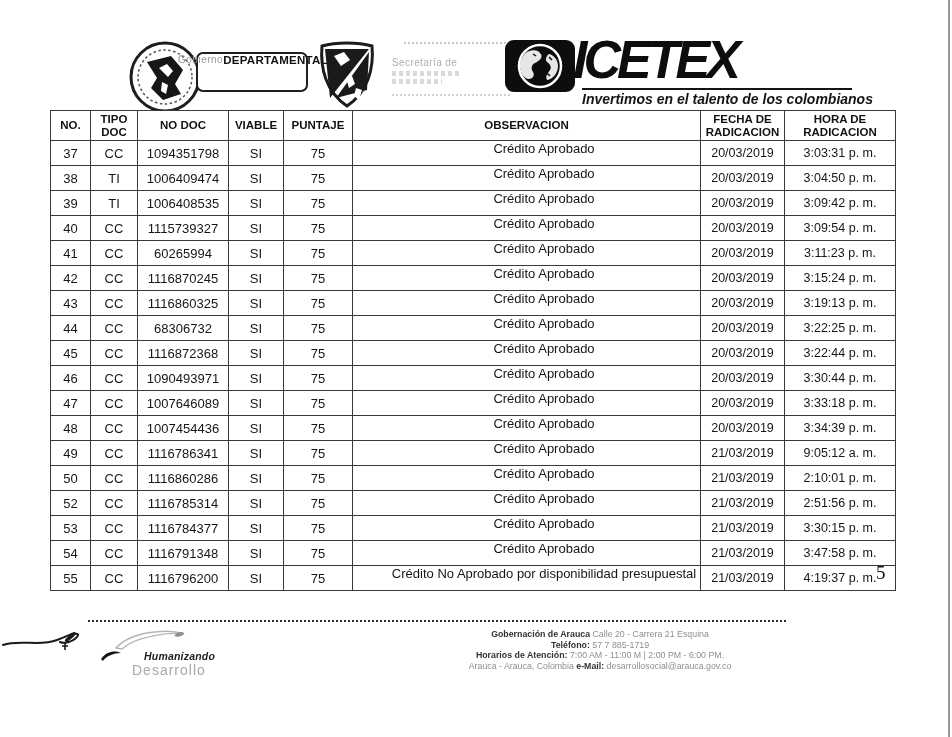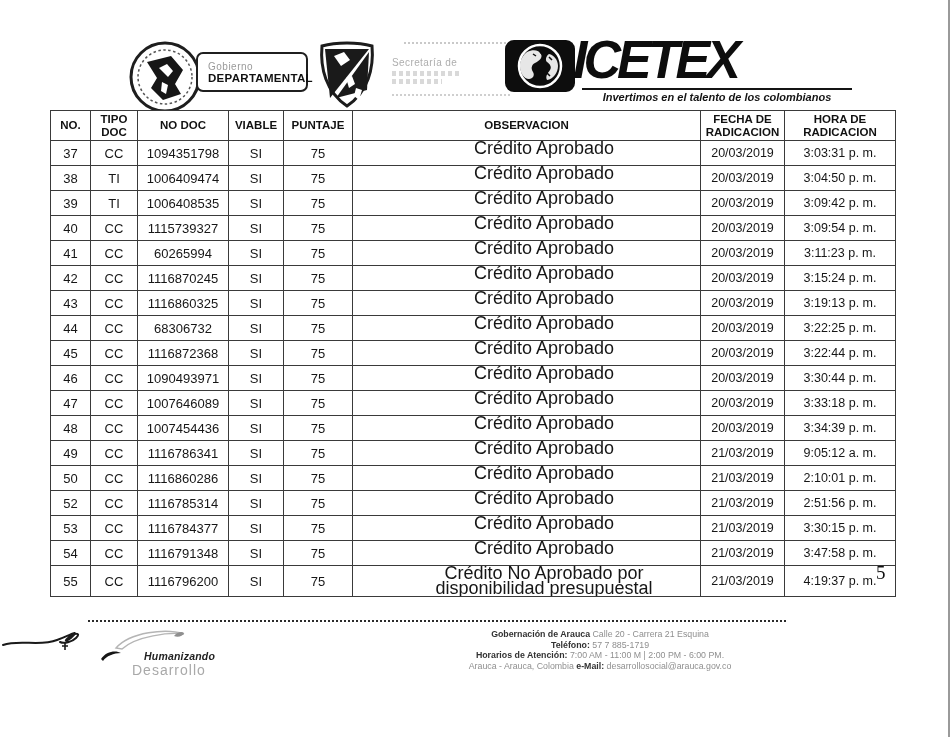--- a/index.html
+++ b/index.html
@@ -10,59 +10,59 @@
     overflow:hidden; color:#1c1c1c;
   }
   .scan-edge-right { position:absolute; top:0; right:2px; width:2px; height:100%; background:#9a9a9a; }
 
   
   #hdr { position:absolute; left:0; top:30px; width:952px; height:80px; }
   .seal-wrap { position:absolute; left:125px; top:8px; width:80px; height:78px; }
   .gob-box {
     position:absolute; left:196px; top:22px; width:112px; height:40px;
     border:2.5px solid #1f1f1f; border-radius:7px; background:#fff;
-    display:flex; flex-direction:column; justify-content:center; padding-left:10px;
+    display:flex; flex-direction:row; justify-content:center; padding-left:2px;
   }
   .gob-box .l1 { font-size:10px; color:#9a9a9a; letter-spacing:.5px; }
   .gob-box .l2 { font-size:11.5px; font-weight:bold; color:#111; letter-spacing:.3px; }
   .shield-wrap { position:absolute; left:316px; top:10px; width:62px; height:70px; }
   .secretaria { position:absolute; left:392px; top:12px; width:120px; height:62px; }
   .secretaria .dots-top { height:3px; border-top:2px dotted #c9c9c9; margin-bottom:12px; width:110px; margin-left:12px;}
   .secretaria .txt { font-size:10px; color:#aeaeae; letter-spacing:.4px; }
   .secretaria .fuzz { height:5px; margin-top:3px; width:70px;
     background:repeating-linear-gradient(90deg,#d9d9d9 0 4px, transparent 4px 7px); }
   .secretaria .dots-bot { margin-top:10px; border-top:2px dotted #cfcfcf; width:118px; }
 
   .icetex { position:absolute; left:505px; top:6px; width:340px; height:72px;text-decoration:underline; }
   .icetex .globe { position:absolute; left:0; top:4px; }
   .icetex .word {
     position:absolute; left:68px; top:-6px; font-size:52px; font-weight:bold;
     font-style:italic; letter-spacing:-4px; color:#0d0d0d;
     font-family:"Liberation Sans", sans-serif; transform:scaleY(1.02);
   }
   .icetex .tagline {
-    position:absolute; left:77px; top:52px; width:270px; font-size:11px;
+    position:absolute; left:77px; top:52px; width:270px; font-size:14px;
     font-style:italic; font-weight:bold; color:#141414; border-top:2px solid #141414;
-    padding-top:1px; white-space:nowrap;text-align:center;
+    padding-top:1px; white-space:nowrap;
   }
 
   
   table#doc-table {
     position:absolute; left:10px; top:110px; width:845px;
     border-collapse:collapse; table-layout:fixed; background:#fff;margin-left:40px;
   }
   #doc-table th, #doc-table td {
     border:1.5px solid #3a3a3a; overflow:hidden;
   }
   #doc-table th {
     font-size:11.5px; font-weight:bold; line-height:13px; height:30px;
     text-align:center; white-space:pre-line; color:#111;
   }
   #doc-table td { height:25px; font-size:13px; text-align:center; color:#161616; }
-  #doc-table td.col-5 { vertical-align:top; font-size:18px; padding-top:0px; line-height:15px;padding-left:35px; }
+  #doc-table td.col-5 { vertical-align:top; font-size:13px; padding-top:0px; line-height:15px;padding-left:35px; }
   #doc-table td.col-6, #doc-table td.col-7 { font-size:12.5px; }
 
   
   .dotted-sep { position:absolute; left:88px; top:620px; width:698px; border-top:2.5px dotted #2b2b2b; }
   .signature { position:absolute; left:2px; top:626px; }
   .humanizando { position:absolute; left:92px; top:630px; width:130px; }
   .humanizando .swoosh { position:absolute; left:18px; top:-2px; }
   .humanizando .w1 { position:absolute; left:24px; top:20px; font-size:10.5px; font-weight:bold;
     font-style:italic; color:#222; letter-spacing:.2px;margin-left:28px; }
   .humanizando .w2 { position:absolute; left:40px; top:32px; font-size:14px; 

